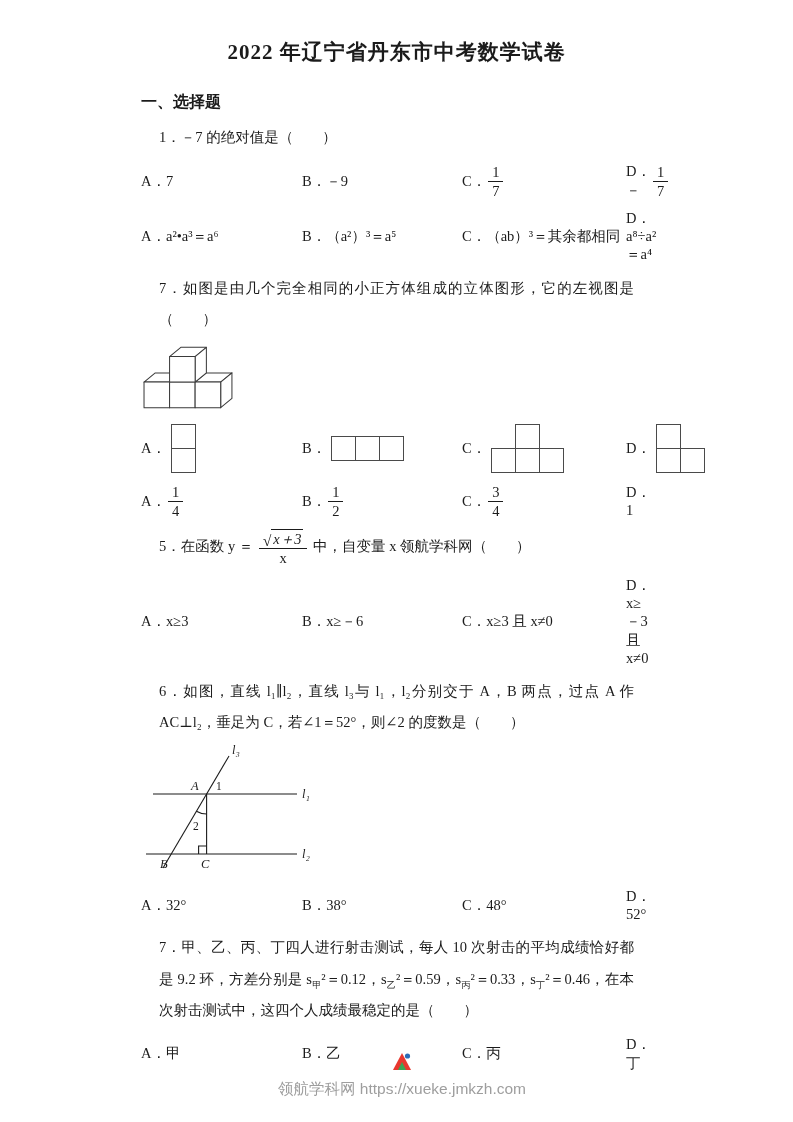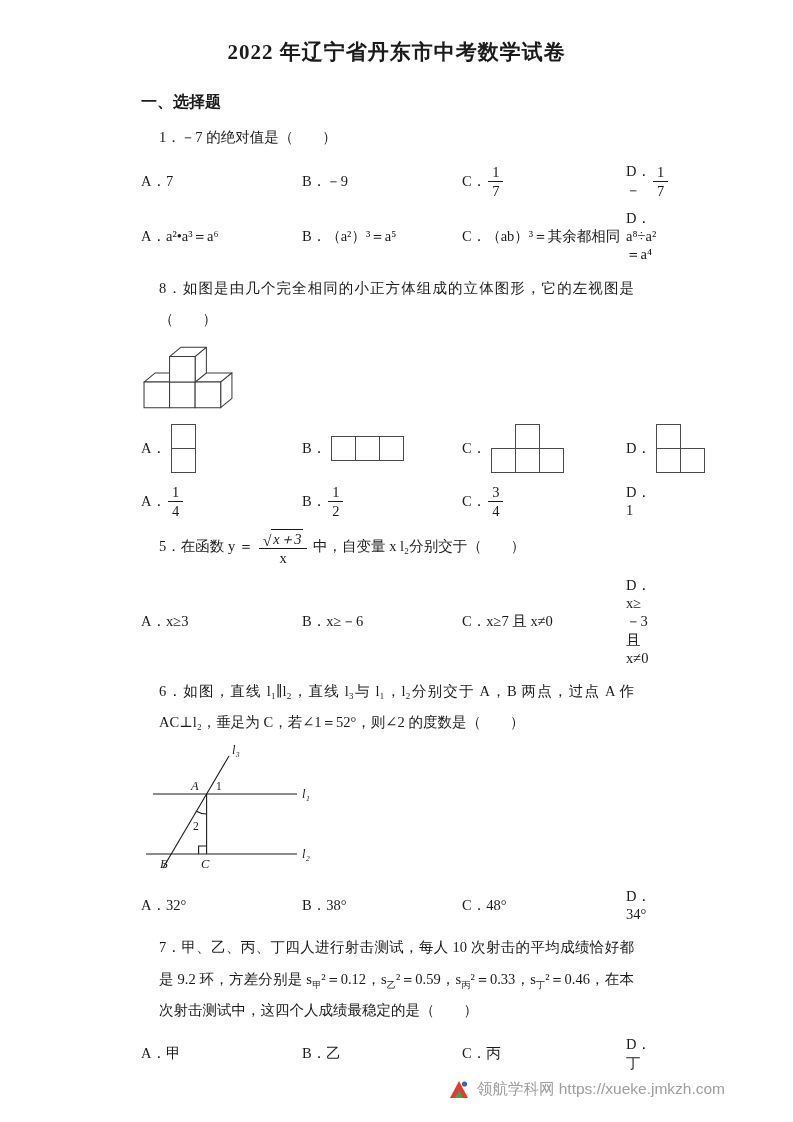--- a/index.html
+++ b/index.html
@@ -20,22 +20,22 @@
   .radicand{border-top:1.2px solid #1b1b1b;padding:0 2px;font-style:italic;}
   sub{font-size:.62em;}
   .fig3d{margin:10px 0 2px 2px;}
   .q3opts{margin-top:10px;}
   .shape{margin-left:5px;}
   .q6figwrap{margin:2px 0 0 0;text-decoration:underline;}
   .overarc{position:relative;display:inline-block;padding:4px 2px 0;font-style:italic;}
   .overarc::before{content:"";position:absolute;left:0;right:0;top:-1px;height:7px;
     border-top:1.5px solid #1b1b1b;border-radius:50% 50% 0 0/100% 100% 0 0;}
   .footer{position:absolute;left:11px;right:0;bottom:22px;display:flex;align-items:center;
-    justify-content:flex-end;gap:7px;color:#9e9e9e;font-size:15.5px;
-    font-family:"Liberation Sans","DejaVu Sans",sans-serif;}
+    justify-content:center;gap:7px;color:#9e9e9e;font-size:15.5px;
+    font-family:"Liberation Sans","DejaVu Sans",sans-serif;flex-direction:column;}
   svg.linework .ln{stroke:#1b1b1b;stroke-width:1.1;fill:none;}
   svg .cubeface{fill:#fff;stroke:#3a3a3a;stroke-width:1;stroke-linejoin:round;}
   svg .gridsq{fill:#fff;stroke:#4a4a4a;stroke-width:1;}
   svg text.flabel{font-family:"Liberation Serif","DejaVu Serif",serif;font-size:12.5px;font-style:italic;fill:#1b1b1b;}
   svg text.fnum2{font-style:normal;font-size:11.5px;}
 </style>
 </head>
 <body>
 
 <div class="page">
@@ -68,21 +68,21 @@
   <div>
     <div class="opts">
       <span class="opt">A．a²•a³＝a⁶</span>
       <span class="opt">B．（a²）³＝a⁵</span>
       <span class="opt">C．（ab）³＝其余都相同</span>
       <span class="opt">D．a⁸÷a²＝a⁴</span>
     </div>
   </div>
 
   <div>
-    <p class="stem">8．如图是由几个完全相同的小正方体组成的立体图形，它的左视图是（　　）</p>
+    <p class="stem">7．如图是由几个完全相同的小正方体组成的立体图形，它的左视图是（　　）</p>
     <div class="fig3d">
       <svg width="92" height="64" viewBox="0 0 90 62">
         <polygon class="cubeface" points="1,35 26,35 37,26 12,26"></polygon>
         <polygon class="cubeface" points="51,35 76,35 87,26 62,26"></polygon>
         <polygon class="cubeface" points="26,10 51,10 62,1 37,1"></polygon>
         <polygon class="cubeface" points="76,35 87,26 87,51 76,60"></polygon>
         <polygon class="cubeface" points="51,10 62,1 62,26 51,35"></polygon>
         <rect class="cubeface" x="1" y="35" width="25" height="25"></rect>
         <rect class="cubeface" x="26" y="35" width="25" height="25"></rect>
         <rect class="cubeface" x="51" y="35" width="25" height="25"></rect>
@@ -157,26 +157,26 @@
       <span>5．在函数 </span>
       <span class="var">y</span>
       <span>＝</span>
       <span class="frac">
         <span class="fnum">
           <span class="sqrt-sign">√</span>
           <span class="radicand">x＋3</span>
         </span>
         <span class="fden var">x</span>
       </span>
-      <span> 中，自变量 x l₂分别交于（　　）</span>
+      <span> 中，自变量 x 领航学科网（　　）</span>
     </p>
     <div class="opts">
       <span class="opt">A．x≥3</span>
       <span class="opt">B．x≥－6</span>
-      <span class="opt">C．x≥7 且 x≠0</span>
+      <span class="opt">C．x≥3 且 x≠0</span>
       <span class="opt">D．x≥－3 且 x≠0</span>
     </div>
   </div>
 
   <div>
     <p class="stem">6．如图，直线 l₁∥l₂，直线 l₃与 l₁，l₂分别交于 A，B 两点，过点 A 作 AC⊥l₂，垂足为 C，若∠1＝52°，则∠2 的度数是（　　）</p>
     <div class="q6figwrap">
       <svg class="linework" width="176" height="134" viewBox="0 0 176 134">
         <line class="ln" x1="12" y1="54" x2="156" y2="54"></line>
         <line class="ln" x1="5" y1="114" x2="156" y2="114"></line>
@@ -191,21 +191,21 @@
         <text class="flabel fnum2" x="75" y="50">1</text>
         <text class="flabel fnum2" x="52" y="90">2</text>
         <text class="flabel" x="19" y="128">B</text>
         <text class="flabel" x="60" y="128">C</text>
       </svg>
     </div>
     <div class="opts">
       <span class="opt">A．32°</span>
       <span class="opt">B．38°</span>
       <span class="opt">C．48°</span>
-      <span class="opt">D．34°</span>
+      <span class="opt">D．52°</span>
     </div>
   </div>
 
   <div>
     <p class="stem"><span>7．甲、乙、丙、丁四人进行射击测试，每人 10 次射击的平均成绩恰好都是 9.2 环，方差分别是 s</span><sub>甲</sub><span>²＝0.12，s</span><sub>乙</sub><span>²＝0.59，s</span><sub>丙</sub><span>²＝0.33，s</span><sub>丁</sub><span>²＝0.46，在本次射击测试中，这四个人成绩最稳定的是（　　）</span></p>
     <div class="opts">
       <span class="opt">A．甲</span>
       <span class="opt">B．乙</span>
       <span class="opt">C．丙</span>
       <span class="opt">D．丁</span>

